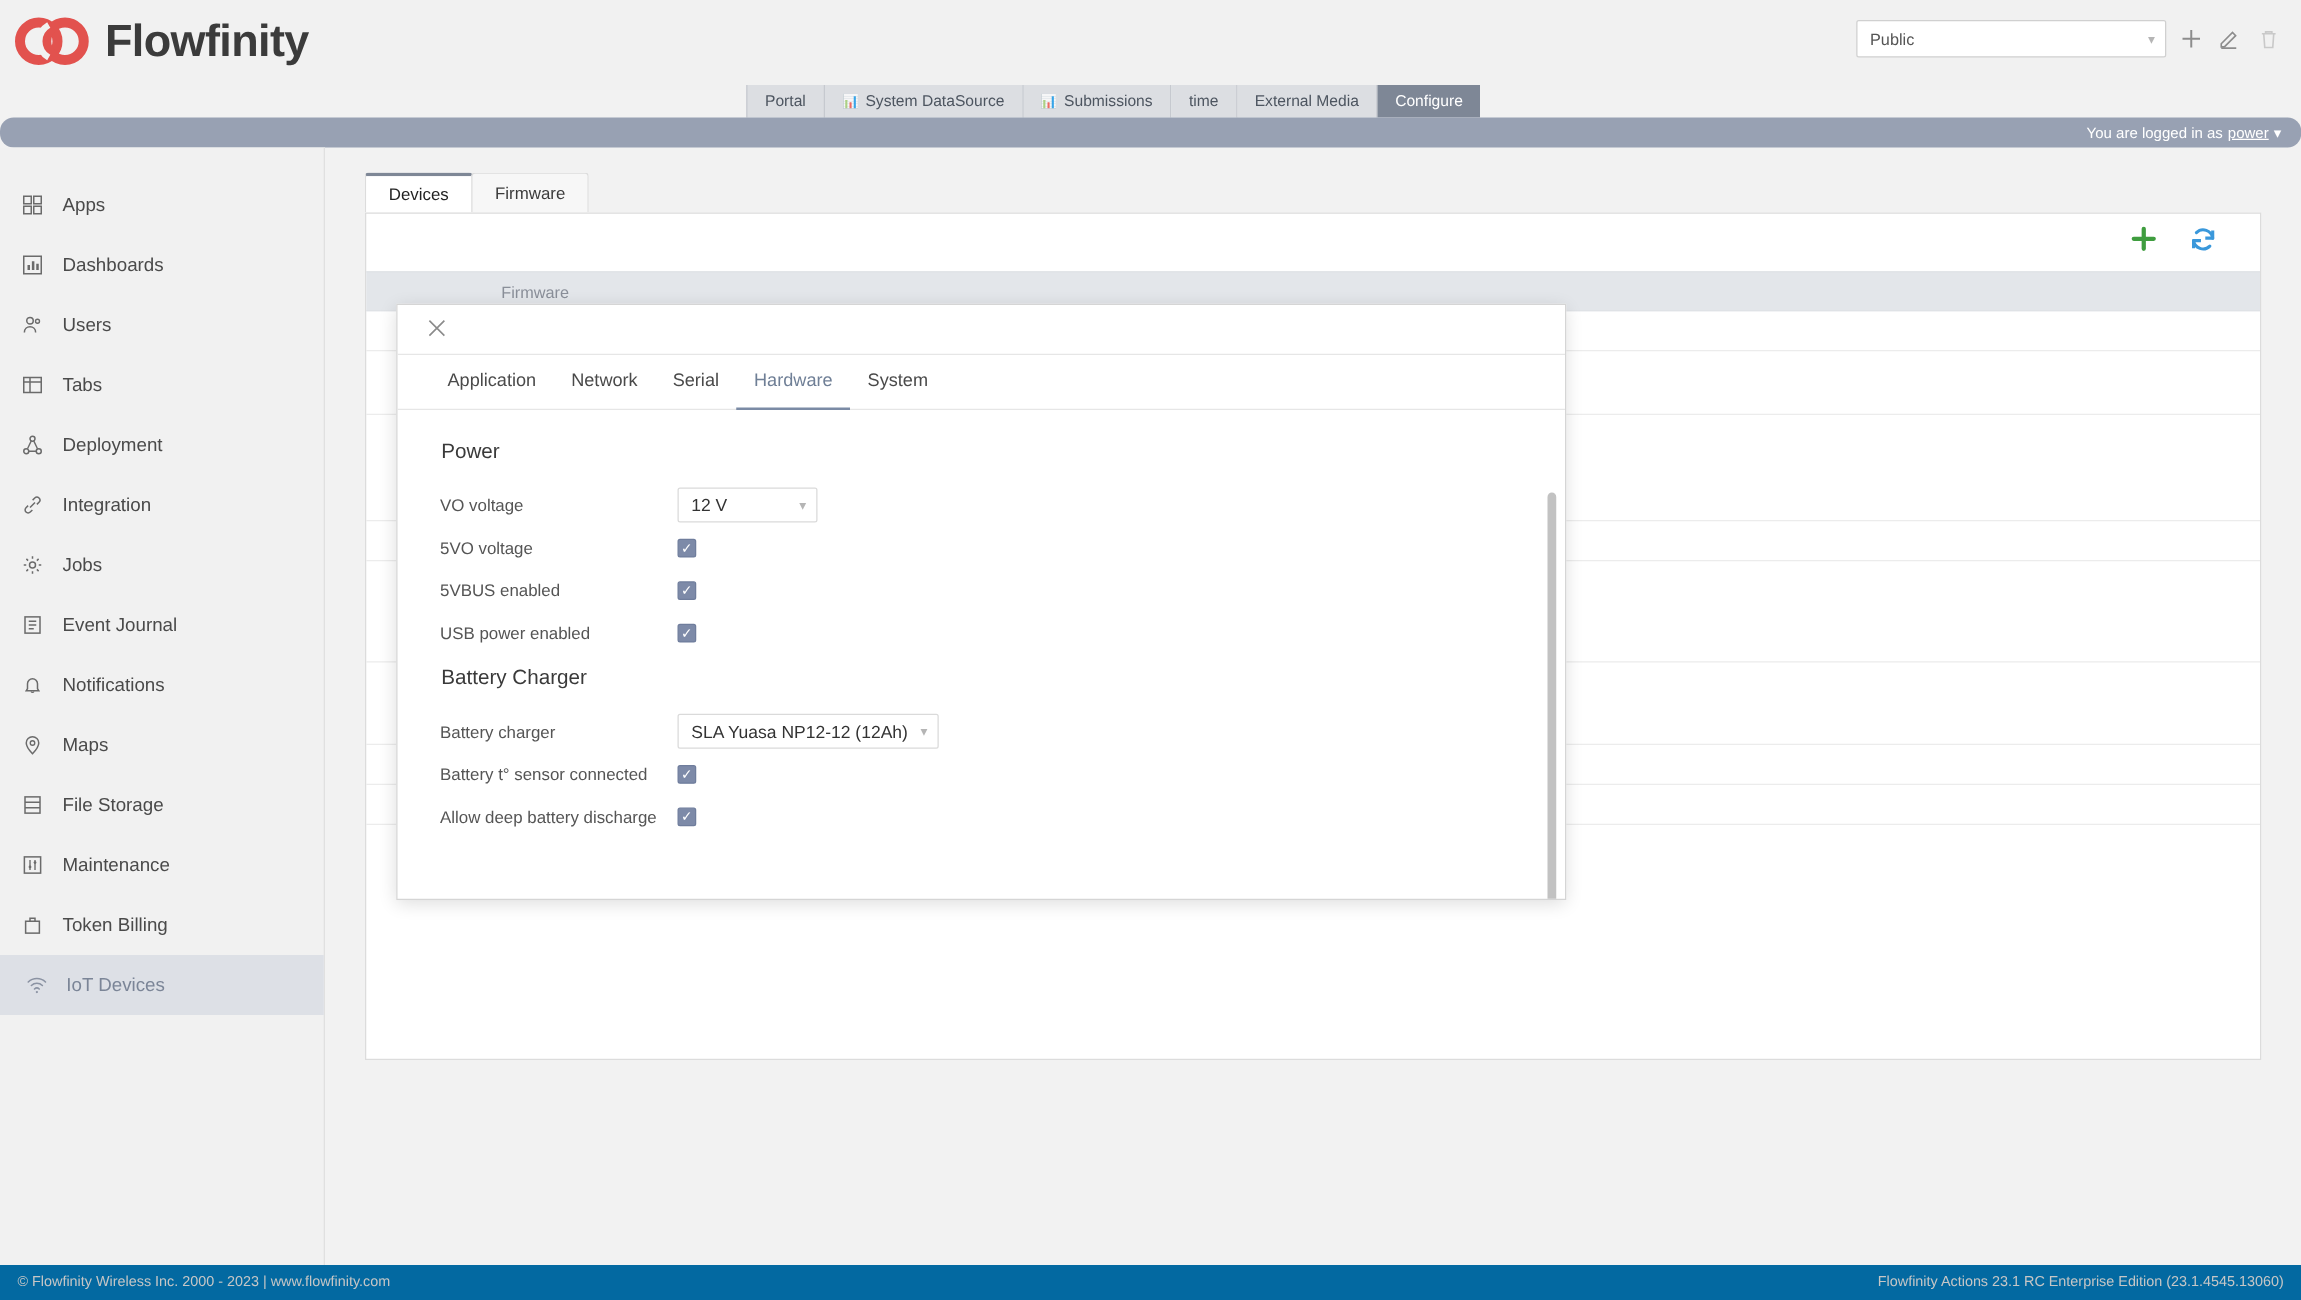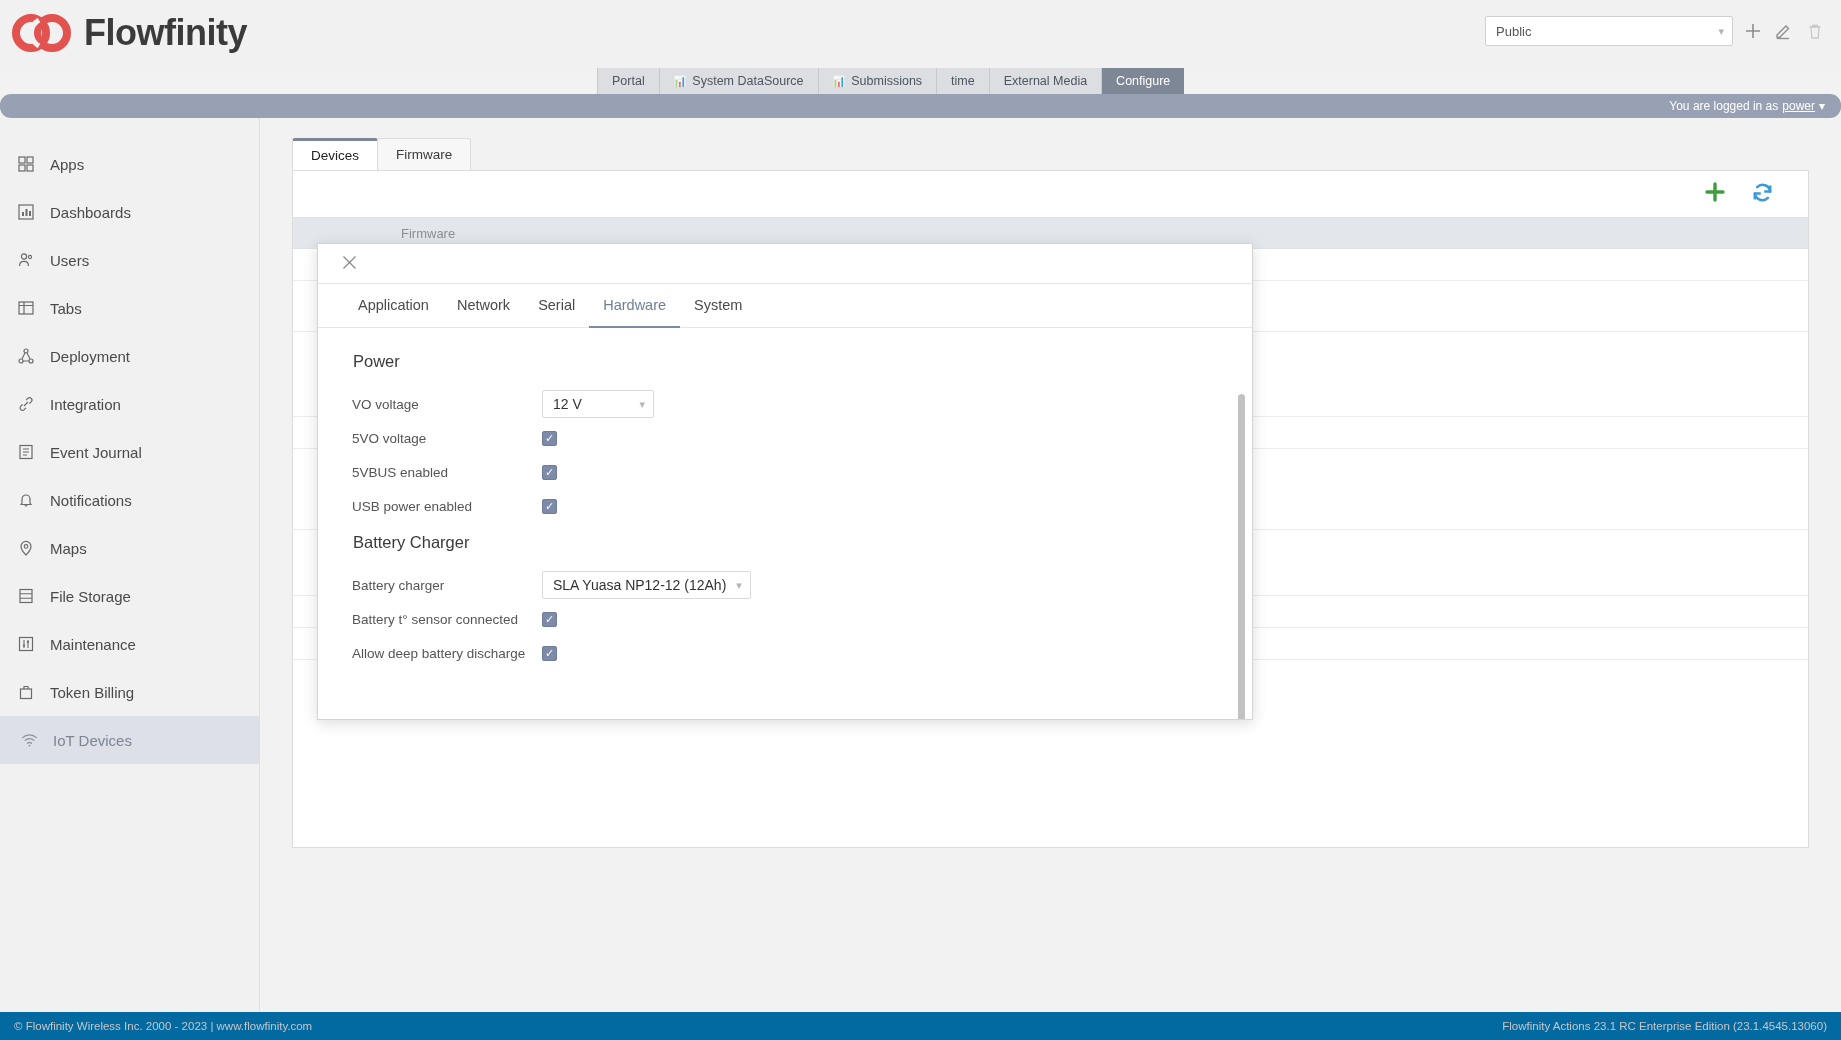--- a/index.html
+++ b/index.html
@@ -339,20 +339,29 @@
     <span class="ico">
       <svg width="16" height="16" viewBox="0 0 16 16">
           <path d="M6 10l4-4M4.5 8.5L2.8 10.2a2.4 2.4 0 103.4 3.4L7.9 12M11.5 7.5l1.7-1.7a2.4 2.4 0 10-3.4-3.4L8.1 4.1" fill="none" stroke="#6b6b6b" stroke-width="1.2"></path>
         </svg>
     </span>
     <span>Integration</span>
   </div>
   <div class="snav">
     <span class="ico">
       <svg width="16" height="16" viewBox="0 0 16 16">
+          <circle cx="8" cy="8" r="2.4" fill="none" stroke="#6b6b6b" stroke-width="1.2"></circle>
+          <path d="M8 1v2M8 13v2M1 8h2M13 8h2M3.1 3.1l1.4 1.4M11.5 11.5l1.4 1.4M12.9 3.1l-1.4 1.4M4.5 11.5l-1.4 1.4" stroke="#6b6b6b" stroke-width="1.2"></path>
+        </svg>
+    </span>
+    <span>Jobs</span>
+  </div>
+  <div class="snav">
+    <span class="ico">
+      <svg width="16" height="16" viewBox="0 0 16 16">
           <rect x="2" y="1.5" width="12" height="13" fill="none" stroke="#6b6b6b" stroke-width="1.2"></rect>
           <path d="M5 5h6M5 8h6M5 11h4" stroke="#6b6b6b" stroke-width="1.1"></path>
         </svg>
     </span>
     <span>Event Journal</span>
   </div>
   <div class="snav">
     <span class="ico">
       <svg width="16" height="16" viewBox="0 0 16 16">
           <path d="M4 11V7a4 4 0 118 0v4l1 1.5H3L4 11z" fill="none" stroke="#6b6b6b" stroke-width="1.2"></path>

